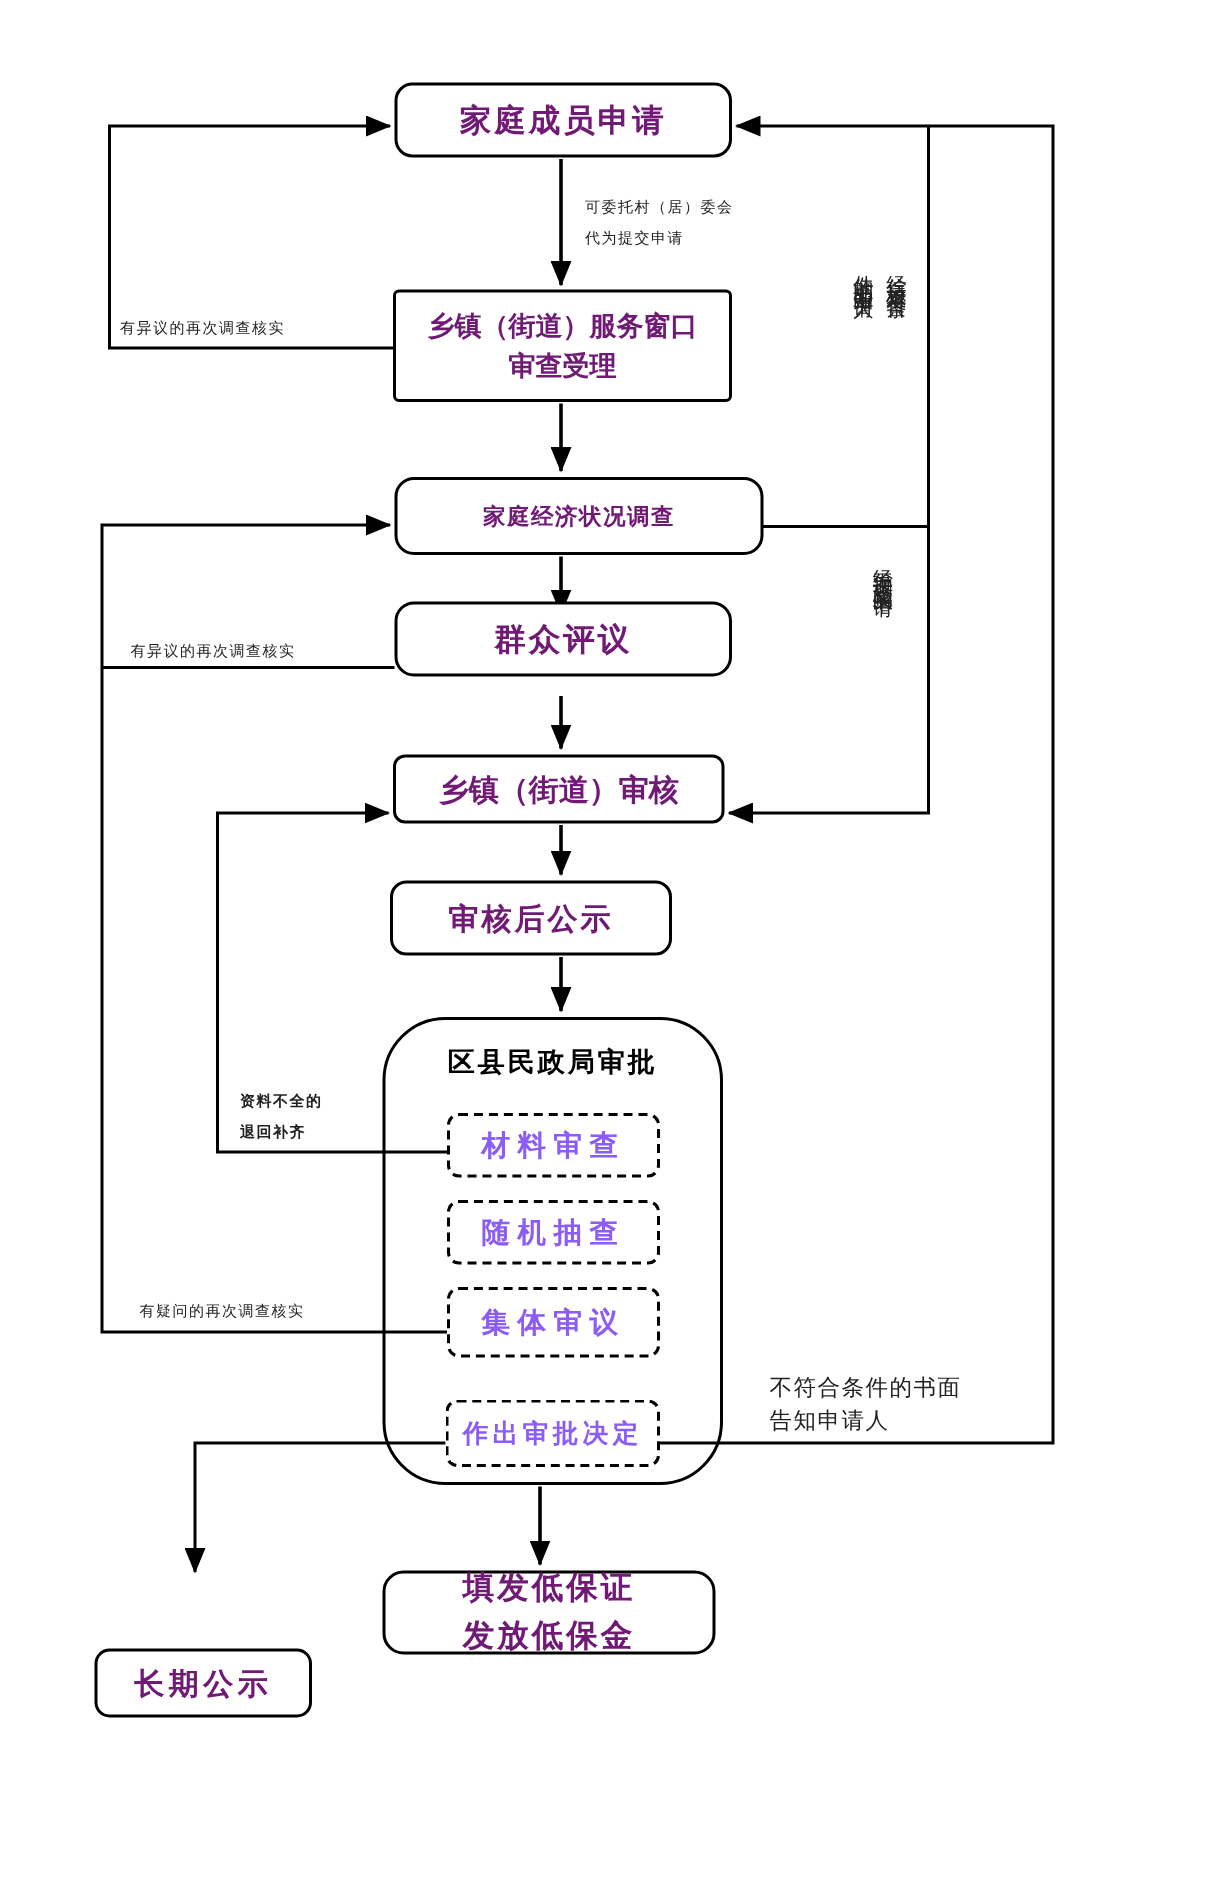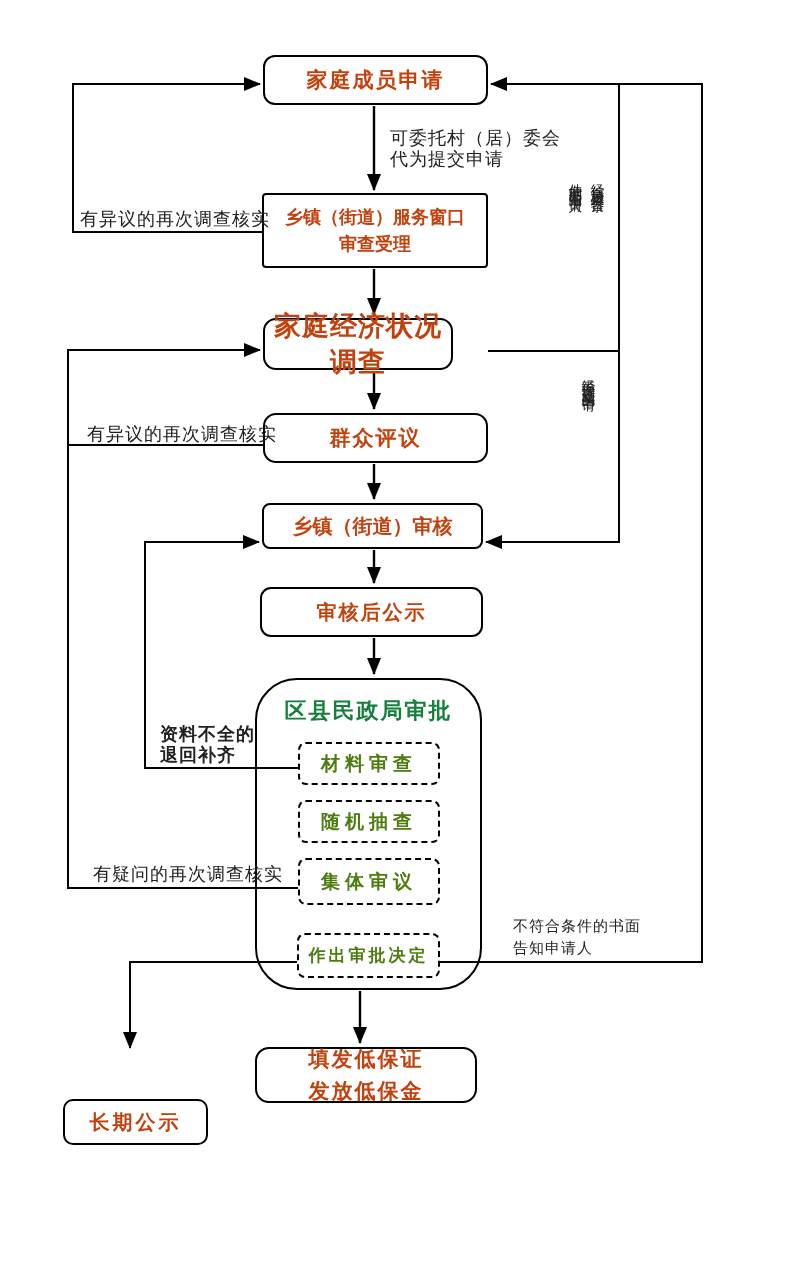--- a/index.html
+++ b/index.html
@@ -4,40 +4,40 @@
 <style>
   html,body{margin:0;padding:0;background:#ffffff;}
   #canvas{
     position:relative;width:803px;height:1264px;background:#ffffff;
     font-family:"Liberation Sans","DejaVu Sans",sans-serif;overflow:hidden;
   }
   #lines{position:absolute;left:0;top:0;z-index:1;}
   .node{
     position:absolute;z-index:2;background:#ffffff;border:2px solid #000;
     display:flex;flex-direction:column;align-items:center;justify-content:center;
-    text-align:center;color:#c2410c;font-weight:bold;box-sizing:border-box;
+    text-align:center;color:#701a75;font-weight:bold;box-sizing:border-box;
   }
   .node .ln{display:block;}
   .container{
     position:absolute;z-index:2;background:transparent;border:2px solid #000;
     border-radius:42px;box-sizing:border-box;
   }
   .container-title{
     position:absolute;left:0;right:0;top:16px;text-align:center;
-    font-weight:bold;font-size:22px;letter-spacing:2px;color:#15803d;
+    font-weight:bold;font-size:18px;letter-spacing:2px;color:#000000;
   }
   .dashed{
     position:absolute;z-index:3;background:#ffffff;border:2px dashed #000;
     border-radius:8px;display:flex;align-items:center;justify-content:center;
-    font-weight:bold;color:#4d7c0f;box-sizing:border-box;text-align:center;
+    font-weight:bold;color:#8b5cf6;box-sizing:border-box;text-align:center;
   }
   .lbl{
     position:absolute;z-index:2;color:#222;
     font-family:"Liberation Serif","DejaVu Serif",serif;
-    font-size:18px;line-height:21px;letter-spacing:1px;white-space:nowrap;
+    font-size:10px;line-height:21px;letter-spacing:1px;white-space:nowrap;
   }
   .vtext{
     position:absolute;z-index:2;color:#222;
     font-family:"Liberation Serif","DejaVu Serif",serif;
     writing-mode:vertical-rl;text-orientation:upright;
     font-size:13.5px;letter-spacing:2px;white-space:nowrap;
   }
 </style>
 </head>
 <body>
@@ -77,33 +77,33 @@
 
   <div class="node" style="left:263px;top:55px;width:225px;height:50px;border-radius:12px;font-size:21px;letter-spacing:2px;">
     <span class="ln">家庭成员申请</span>
   </div>
 
   <div class="node" style="left:262px;top:193px;width:226px;height:75px;border-radius:4px;font-size:18px;line-height:27px;">
     <span class="ln">乡镇（街道）服务窗口</span>
     <span class="ln">审查受理</span>
   </div>
 
-  <div class="node" style="left:263px;top:318px;width:190px;height:52px;border-radius:13px;font-size:27px;letter-spacing:1px;">
+  <div class="node" style="left:263px;top:318px;width:246px;height:52px;border-radius:13px;font-size:15px;letter-spacing:1px;">
     <span class="ln">家庭经济状况调查</span>
   </div>
 
-  <div class="node" style="left:263px;top:413px;width:225px;height:50px;border-radius:13px;font-size:21px;letter-spacing:2px;">
+  <div class="node" style="left:263px;top:401px;width:225px;height:50px;border-radius:13px;font-size:21px;letter-spacing:2px;">
     <span class="ln">群众评议</span>
   </div>
 
   <div class="node" style="left:262px;top:503px;width:221px;height:46px;border-radius:8px;font-size:20px;">
     <span class="ln">乡镇（街道）审核</span>
   </div>
 
-  <div class="node" style="left:260px;top:587px;width:223px;height:50px;border-radius:11px;font-size:20px;letter-spacing:2px;">
+  <div class="node" style="left:260px;top:587px;width:188px;height:50px;border-radius:11px;font-size:20px;letter-spacing:2px;">
     <span class="ln">审核后公示</span>
   </div>
 
   <div class="container" style="left:255px;top:678px;width:227px;height:312px;">
     <div class="container-title">区县民政局审批</div>
     <div class="dashed" style="left:41px;top:62px;width:142px;height:43px;font-size:19px;letter-spacing:5px;">
       <span>材料审查</span>
     </div>
     <div class="dashed" style="left:41px;top:120px;width:142px;height:43px;font-size:19px;letter-spacing:5px;">
       <span>随机抽查</span>

